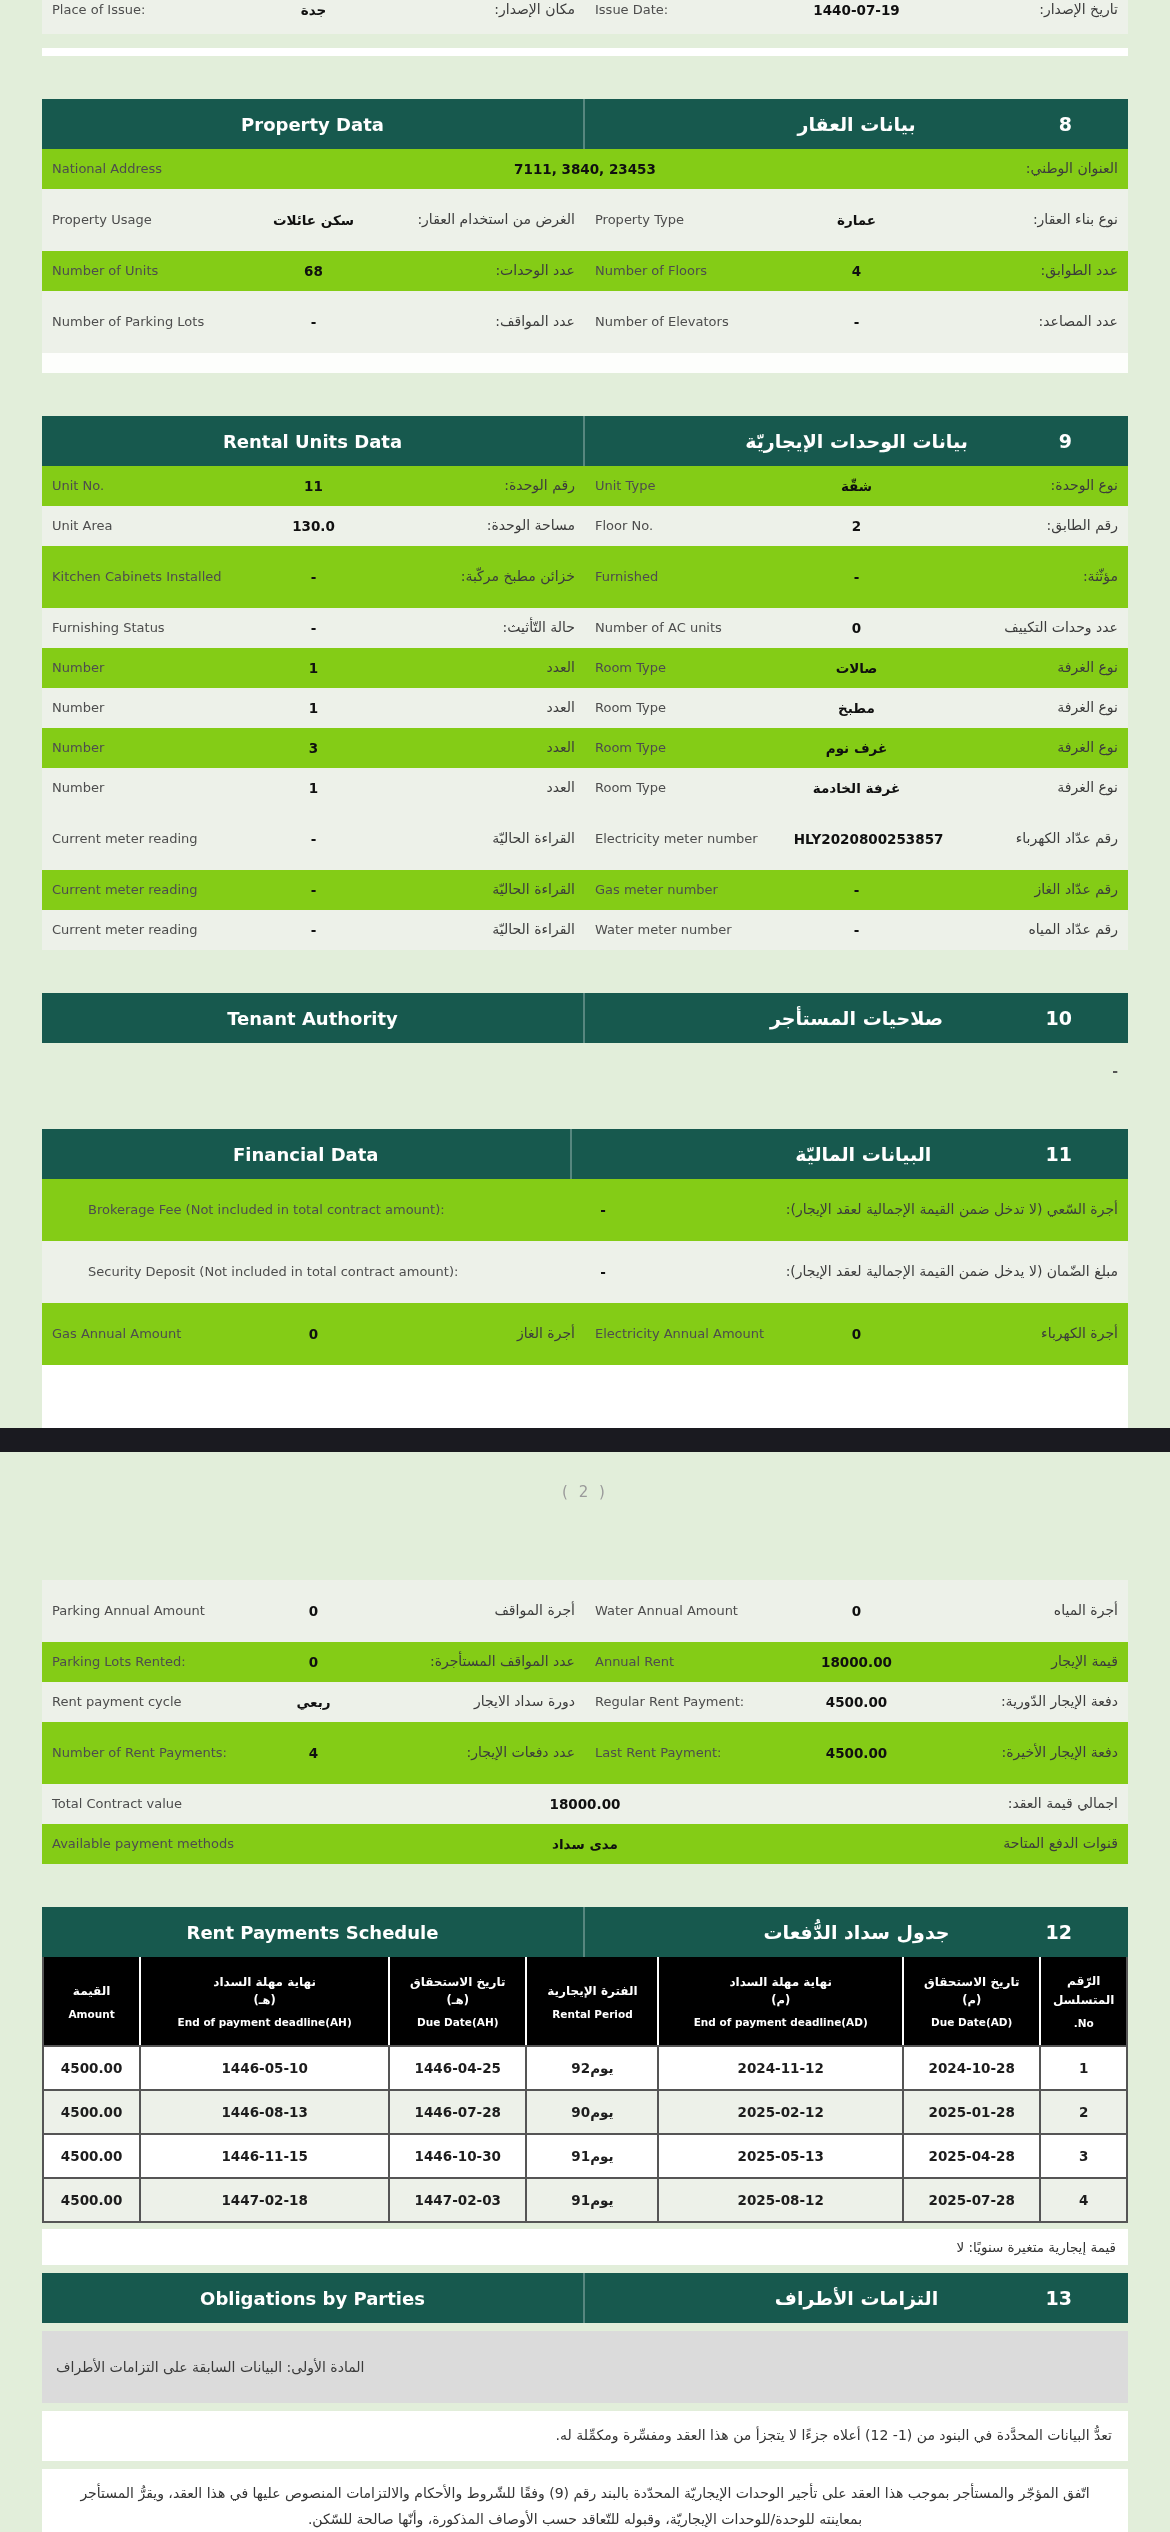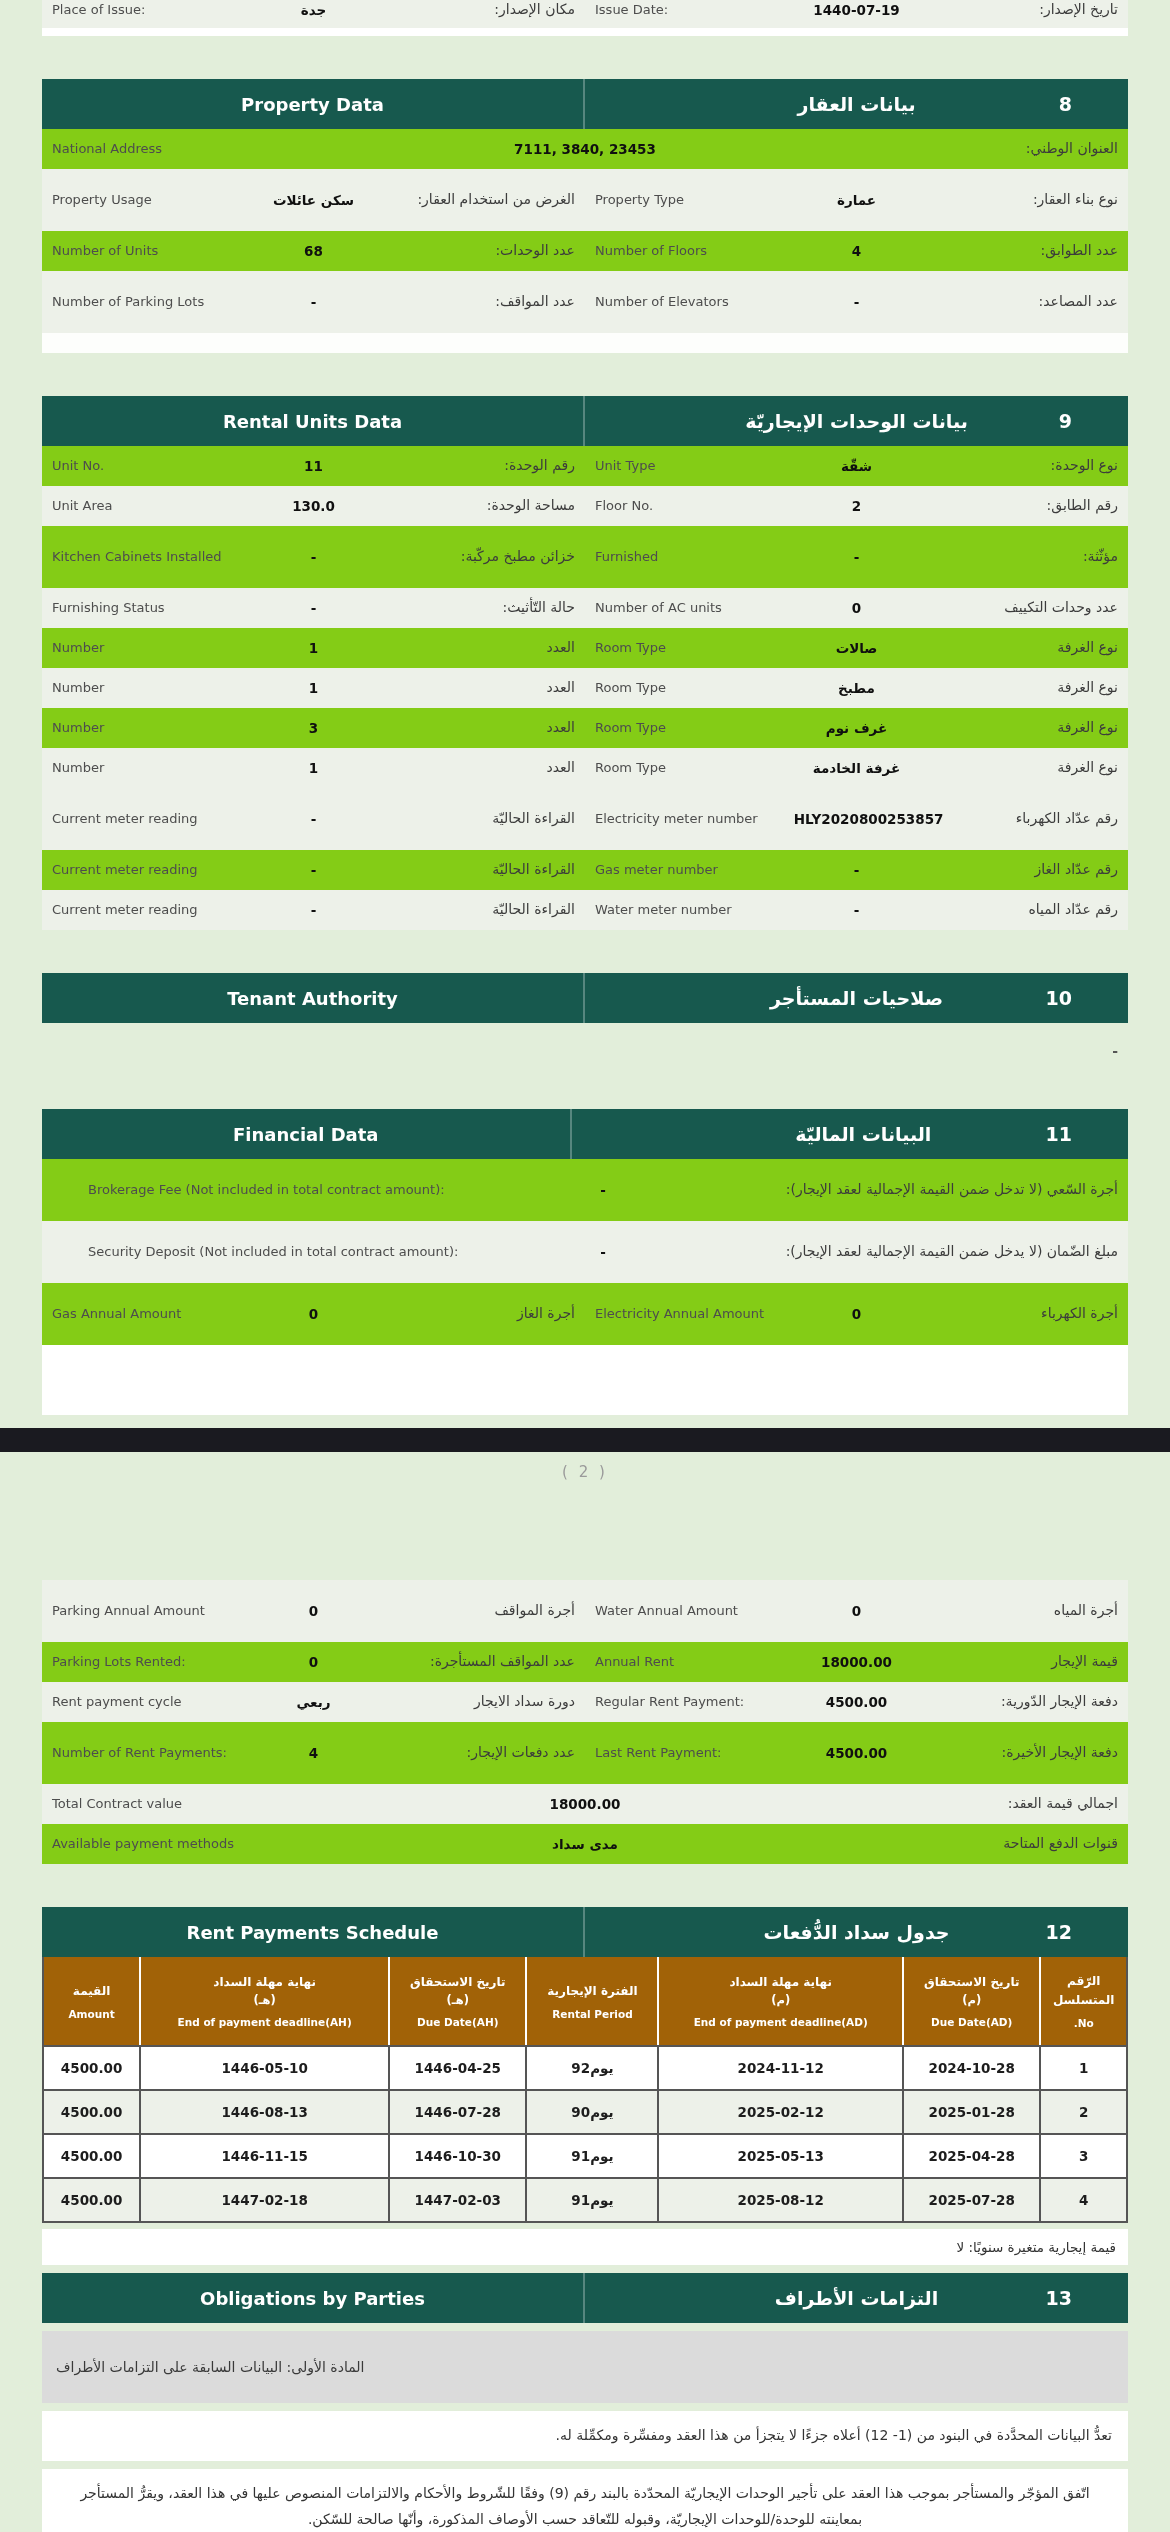--- a/index.html
+++ b/index.html
@@ -1,21 +1,21 @@
 <!DOCTYPE html>
 <html><head>
 <meta charset="utf-8">
 <style>
   * { margin:0; padding:0; box-sizing:border-box; }
   body { font-family:"DejaVu Sans", sans-serif; background:#cfd8c8; }
   .screen { width:1170px; height:2532px; background:#E2EEDA; position:relative; overflow:hidden; margin:0 auto; }
   .content { margin:0 42px; }
 
   
-  .cut-row { height:28px; overflow:hidden; }
+  .cut-row { height:48px; overflow:hidden; }
   .cut-row .pair-row { margin-top:-14px; min-height:48px; }
   .gap-white { height:8px; background:#ffffff; }
   .gap-white-lg { height:20px; background:#fdfefc; }
 
   
   .sec-header { min-height:50px; background:#17594E; color:#ffffff; display:flex;margin-top:43px; }
   .sec-left { width:50%; display:flex; align-items:center; justify-content:center;
               border-right:2px solid rgba(255,255,255,0.28); }
   .sec-title-en { font-size:18px; font-weight:bold; }
   .sec-right { width:50%; position:relative; display:flex; align-items:center; justify-content:center; }
@@ -37,21 +37,21 @@
   .dash-row { text-align:right; padding:18px 10px 12px; min-height:50px; }
   .dash-val { color:#555; font-weight:bold; font-size:14px; }
   .fin-pad { height:70px; background:#ffffff; }
   .pagenum { text-align:center; color:#9a9a9a; font-size:15px; padding-top:48px; letter-spacing:3px; }
 
   .black-bar { position:absolute; left:0; top:1428px; width:1170px; height:24px; background:#1A1A20; }
   .page2 { position:absolute; top:1580px; left:42px; width:1086px; }
 
   
   .ptable { border:2px solid #555; border-top:none; }
-  .pt-head { display:grid; grid-template-columns:8.8% 23% 12.7% 12.2% 22.6% 12.7% 8%; background:#a16207; }
+  .pt-head { display:grid; grid-template-columns:8.8% 23% 12.7% 12.2% 22.6% 12.7% 8%; background:#000000; }
   .pt-hcell { border-left:2px solid #ffffff; color:#fff; text-align:center; padding:10px 3px 9px;
               display:flex; flex-direction:column; justify-content:center; min-height:88px; }
   .pt-hcell:first-child { border-left:none; }
   .h-ar { font-size:12px; font-weight:bold; direction:rtl; line-height:1.6; }
   .h-sub { font-size:11.5px; font-weight:bold; direction:rtl; line-height:1.5; }
   .h-en { font-size:10.5px; font-weight:bold; margin-top:7px; line-height:1.3; }
   .pt-row { display:grid; grid-template-columns:8.8% 23% 12.7% 12.2% 22.6% 12.7% 8%; border-top:2px solid #555; }
   .pt-cell { border-left:2px solid #555; min-height:42px; display:flex; align-items:center; justify-content:center;
              font-size:13.5px; font-weight:bold; color:#1d1d1d; direction:ltr; }
   .pt-cell:first-child { border-left:none; }

